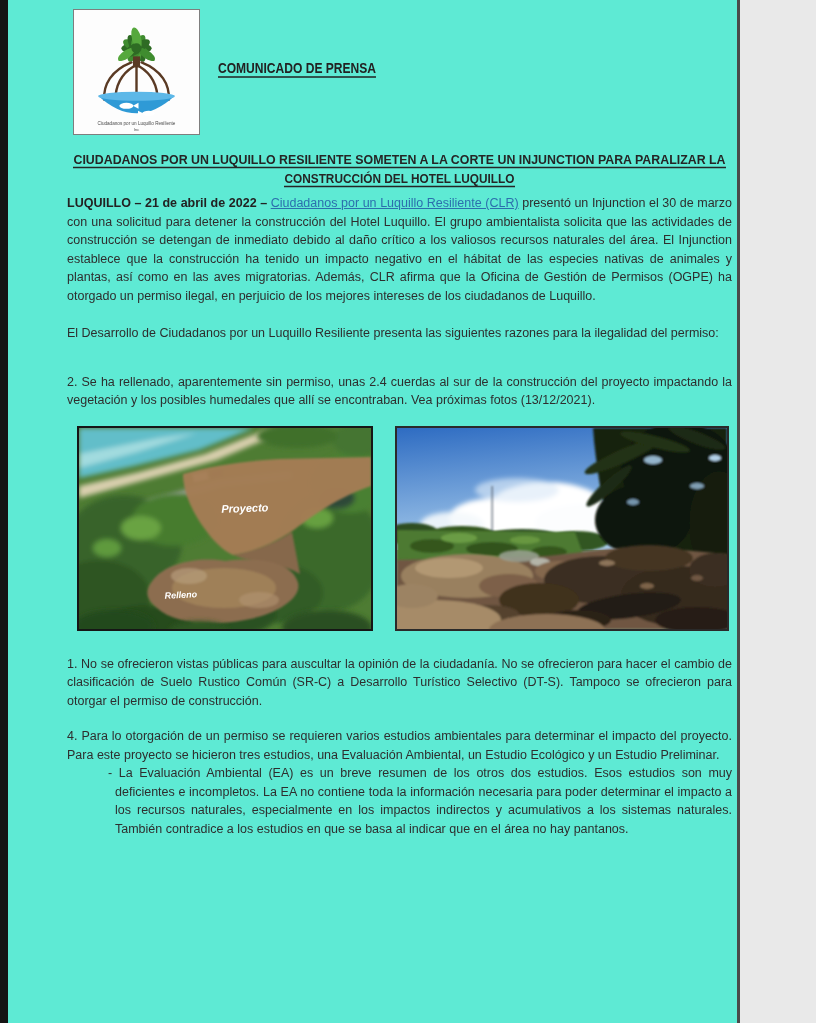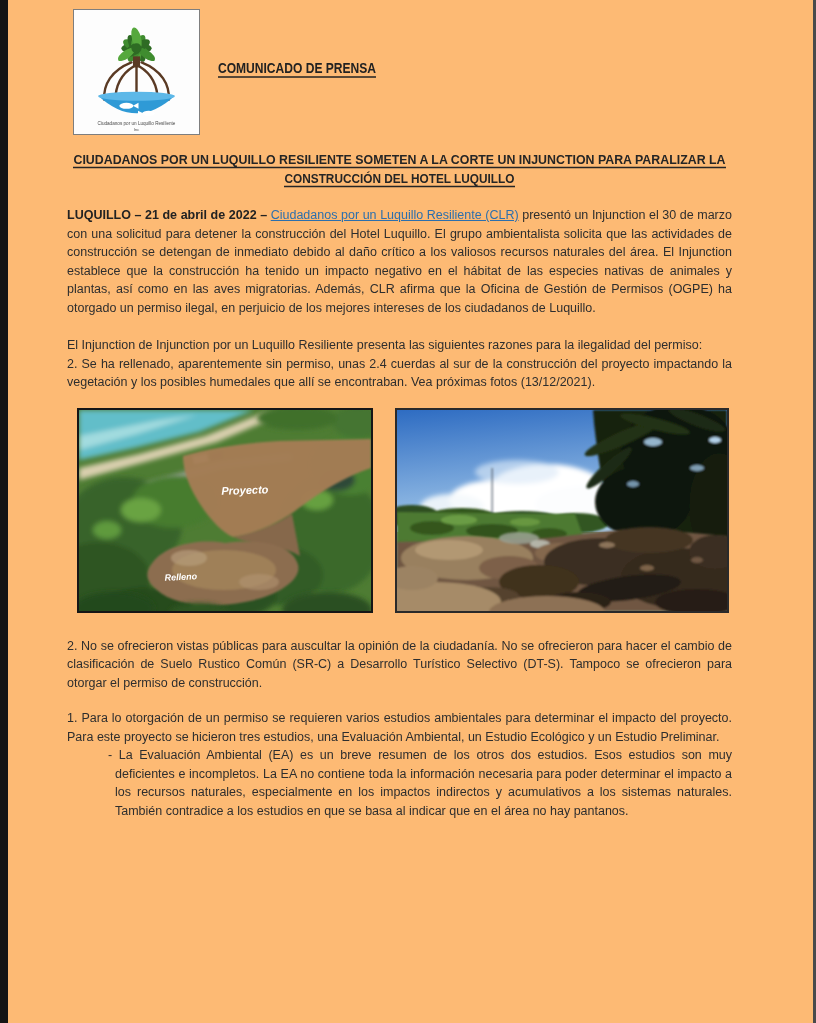--- a/index.html
+++ b/index.html
@@ -1,39 +1,39 @@
 <!DOCTYPE html>
 <html><head>
 <meta charset="utf-8">
 <style>
   html,body{margin:0;padding:0;background:#e9e9e9;}
-  .screen{position:relative;width:816px;height:1023px;background:#fdba74;overflow:hidden;
+  .screen{position:relative;width:740px;height:1023px;background:#5eead4;overflow:hidden;
           font-family:"Liberation Sans","DejaVu Sans",sans-serif;color:#2e2e2e;text-decoration:underline;}
   .edge-left{position:absolute;left:0;top:0;bottom:0;width:8px;background:#141414;}
   .edge-right{position:absolute;right:0;top:0;bottom:0;width:3px;background:#4a4a4a;}
 
   .logo-box{position:absolute;left:73px;top:9px;width:127px;height:126px;
             border:1.5px solid #7e7e7e;background:#fdfdfd;box-sizing:border-box;}
   .logo-box svg{display:block;width:100%;height:100%;}
 
   .kicker-svg{position:absolute;left:218px;top:56px;}
   .kicker-text{font-family:"Liberation Sans",sans-serif;font-weight:bold;font-size:15px;fill:#222222;}
 
   .content{position:absolute;left:67px;top:150px;width:665px;}
 
   .title-svg{display:block;margin:0 auto 0 auto;}
   .title-text{font-family:"Liberation Sans",sans-serif;font-weight:bold;font-size:13.5px;fill:#252525;}
 
   p{margin:0;font-size:12.5px;line-height:18.5px;text-align:justify;}
   .b{font-weight:bold;color:#222;}
   a.doclink{color:#2c6fad;text-decoration:underline;cursor:pointer;}
-  .mt-intro{margin-top:16px;}
+  .mt-intro{margin-top:4px;}
   .mt-a{margin-top:19px;}
   .mt-b{margin-top:14px;}
-  .mt-c{margin-top:0;}
+  .mt-c{margin-top:30px;}
   .mt-photos{margin-top:16px;}
   .mt-d{margin-top:24px;}
   .mt-e{margin-top:17px;}
   .sub{padding-left:48px;text-indent:-7px;}
 
   .photos-row{display:flex;gap:22px;margin-left:10px;align-items:flex-start;}
   .photo-frame{box-sizing:border-box;height:205px;overflow:hidden;background:#7f8d76;}
   .photo-frame.aerial{width:296px;border:2px solid #161616;}
   .photo-frame.site{width:334px;border:2px solid #2a2a2a;}
   .photo-frame svg{display:block;width:100%;height:100%;}
@@ -94,21 +94,21 @@
 
     <svg class="title-svg" width="665" height="40">
       <text x="332.5" y="14" text-anchor="middle" class="title-text" textLength="652" lengthAdjust="spacingAndGlyphs">CIUDADANOS POR UN LUQUILLO RESILIENTE SOMETEN A LA CORTE UN INJUNCTION PARA PARALIZAR LA</text>
       <line x1="6" y1="17.5" x2="659" y2="17.5" stroke="#252525" stroke-width="1.3"></line>
       <text x="332.5" y="33" text-anchor="middle" class="title-text" textLength="230" lengthAdjust="spacingAndGlyphs">CONSTRUCCIÓN DEL HOTEL LUQUILLO</text>
       <line x1="217" y1="36.5" x2="448" y2="36.5" stroke="#252525" stroke-width="1.3"></line>
     </svg>
 
     <p class="mt-intro"><span class="b">LUQUILLO – 21 de abril de 2022 – </span><a class="doclink">Ciudadanos por un Luquillo Resiliente (CLR)</a><span> presentó un Injunction el 30 de marzo con una solicitud para detener la construcción del Hotel Luquillo.  El grupo ambientalista solicita que las actividades de construcción se detengan de inmediato debido al daño crítico a los valiosos recursos naturales del área. El Injunction establece que la construcción ha tenido un impacto negativo en el hábitat de las especies nativas de animales y plantas, así como en las aves migratorias. Además, CLR afirma que la Oficina de Gestión de Permisos (OGPE) ha otorgado un permiso ilegal, en perjuicio de los mejores intereses de los ciudadanos de Luquillo.</span></p>
 
-    <p class="mt-a">El Injunction de Injunction por un Luquillo Resiliente presenta las siguientes razones para la ilegalidad del permiso:</p>
+    <p class="mt-a">El Desarrollo de Ciudadanos por un Luquillo Resiliente presenta las siguientes razones para la ilegalidad del permiso:</p>
 
 
     <p class="mt-c">2. Se ha rellenado, aparentemente sin permiso, unas 2.4 cuerdas al sur de la construcción del proyecto impactando la vegetación y los posibles humedales que allí se encontraban.  Vea próximas fotos (13/12/2021).</p>
 
     <div class="photos-row mt-photos">
 
       <div class="photo-frame aerial">
         <svg viewBox="0 0 292 201" preserveAspectRatio="none">
           <defs>
             <filter id="f1" x="-20%" y="-20%" width="140%" height="140%">
@@ -232,20 +232,20 @@
             <ellipse cx="150" cy="202" rx="58" ry="16" fill="#8d7154"></ellipse>
             <ellipse cx="15" cy="168" rx="26" ry="12" fill="#9c8363"></ellipse>
             <ellipse cx="210" cy="135" rx="8" ry="3" fill="#8d745a"></ellipse>
             <ellipse cx="250" cy="158" rx="7" ry="3" fill="#7d6448"></ellipse>
             <ellipse cx="300" cy="150" rx="6" ry="3" fill="#6f5743"></ellipse>
           </g>
         </svg>
       </div>
     </div>
 
-    <p class="mt-d">2. No se ofrecieron vistas públicas para auscultar la opinión de la ciudadanía. No se ofrecieron para hacer el cambio de clasificación de Suelo Rustico Común (SR-C) a Desarrollo Turístico Selectivo (DT-S).  Tampoco se ofrecieron para otorgar el permiso de construcción.</p>
-
-    <p class="mt-e">1. Para lo otorgación de un permiso se requieren varios estudios ambientales para determinar el impacto del proyecto.  Para este proyecto se hicieron tres estudios, una Evaluación Ambiental, un Estudio Ecológico y un Estudio Preliminar.</p>
+    <p class="mt-d">1. No se ofrecieron vistas públicas para auscultar la opinión de la ciudadanía. No se ofrecieron para hacer el cambio de clasificación de Suelo Rustico Común (SR-C) a Desarrollo Turístico Selectivo (DT-S).  Tampoco se ofrecieron para otorgar el permiso de construcción.</p>
+
+    <p class="mt-e">4. Para lo otorgación de un permiso se requieren varios estudios ambientales para determinar el impacto del proyecto.  Para este proyecto se hicieron tres estudios, una Evaluación Ambiental, un Estudio Ecológico y un Estudio Preliminar.</p>
 
     <p class="sub">- La Evaluación Ambiental (EA) es un breve resumen de los otros dos estudios.  Esos estudios son muy deficientes e incompletos. La EA no contiene toda la información necesaria para poder determinar el impacto a los recursos naturales, especialmente en los impactos indirectos y acumulativos a los sistemas naturales.  También contradice a los estudios en que se basa al indicar que en el área no hay pantanos.</p>
 
   </div>
 </div>
 
 </body></html>

